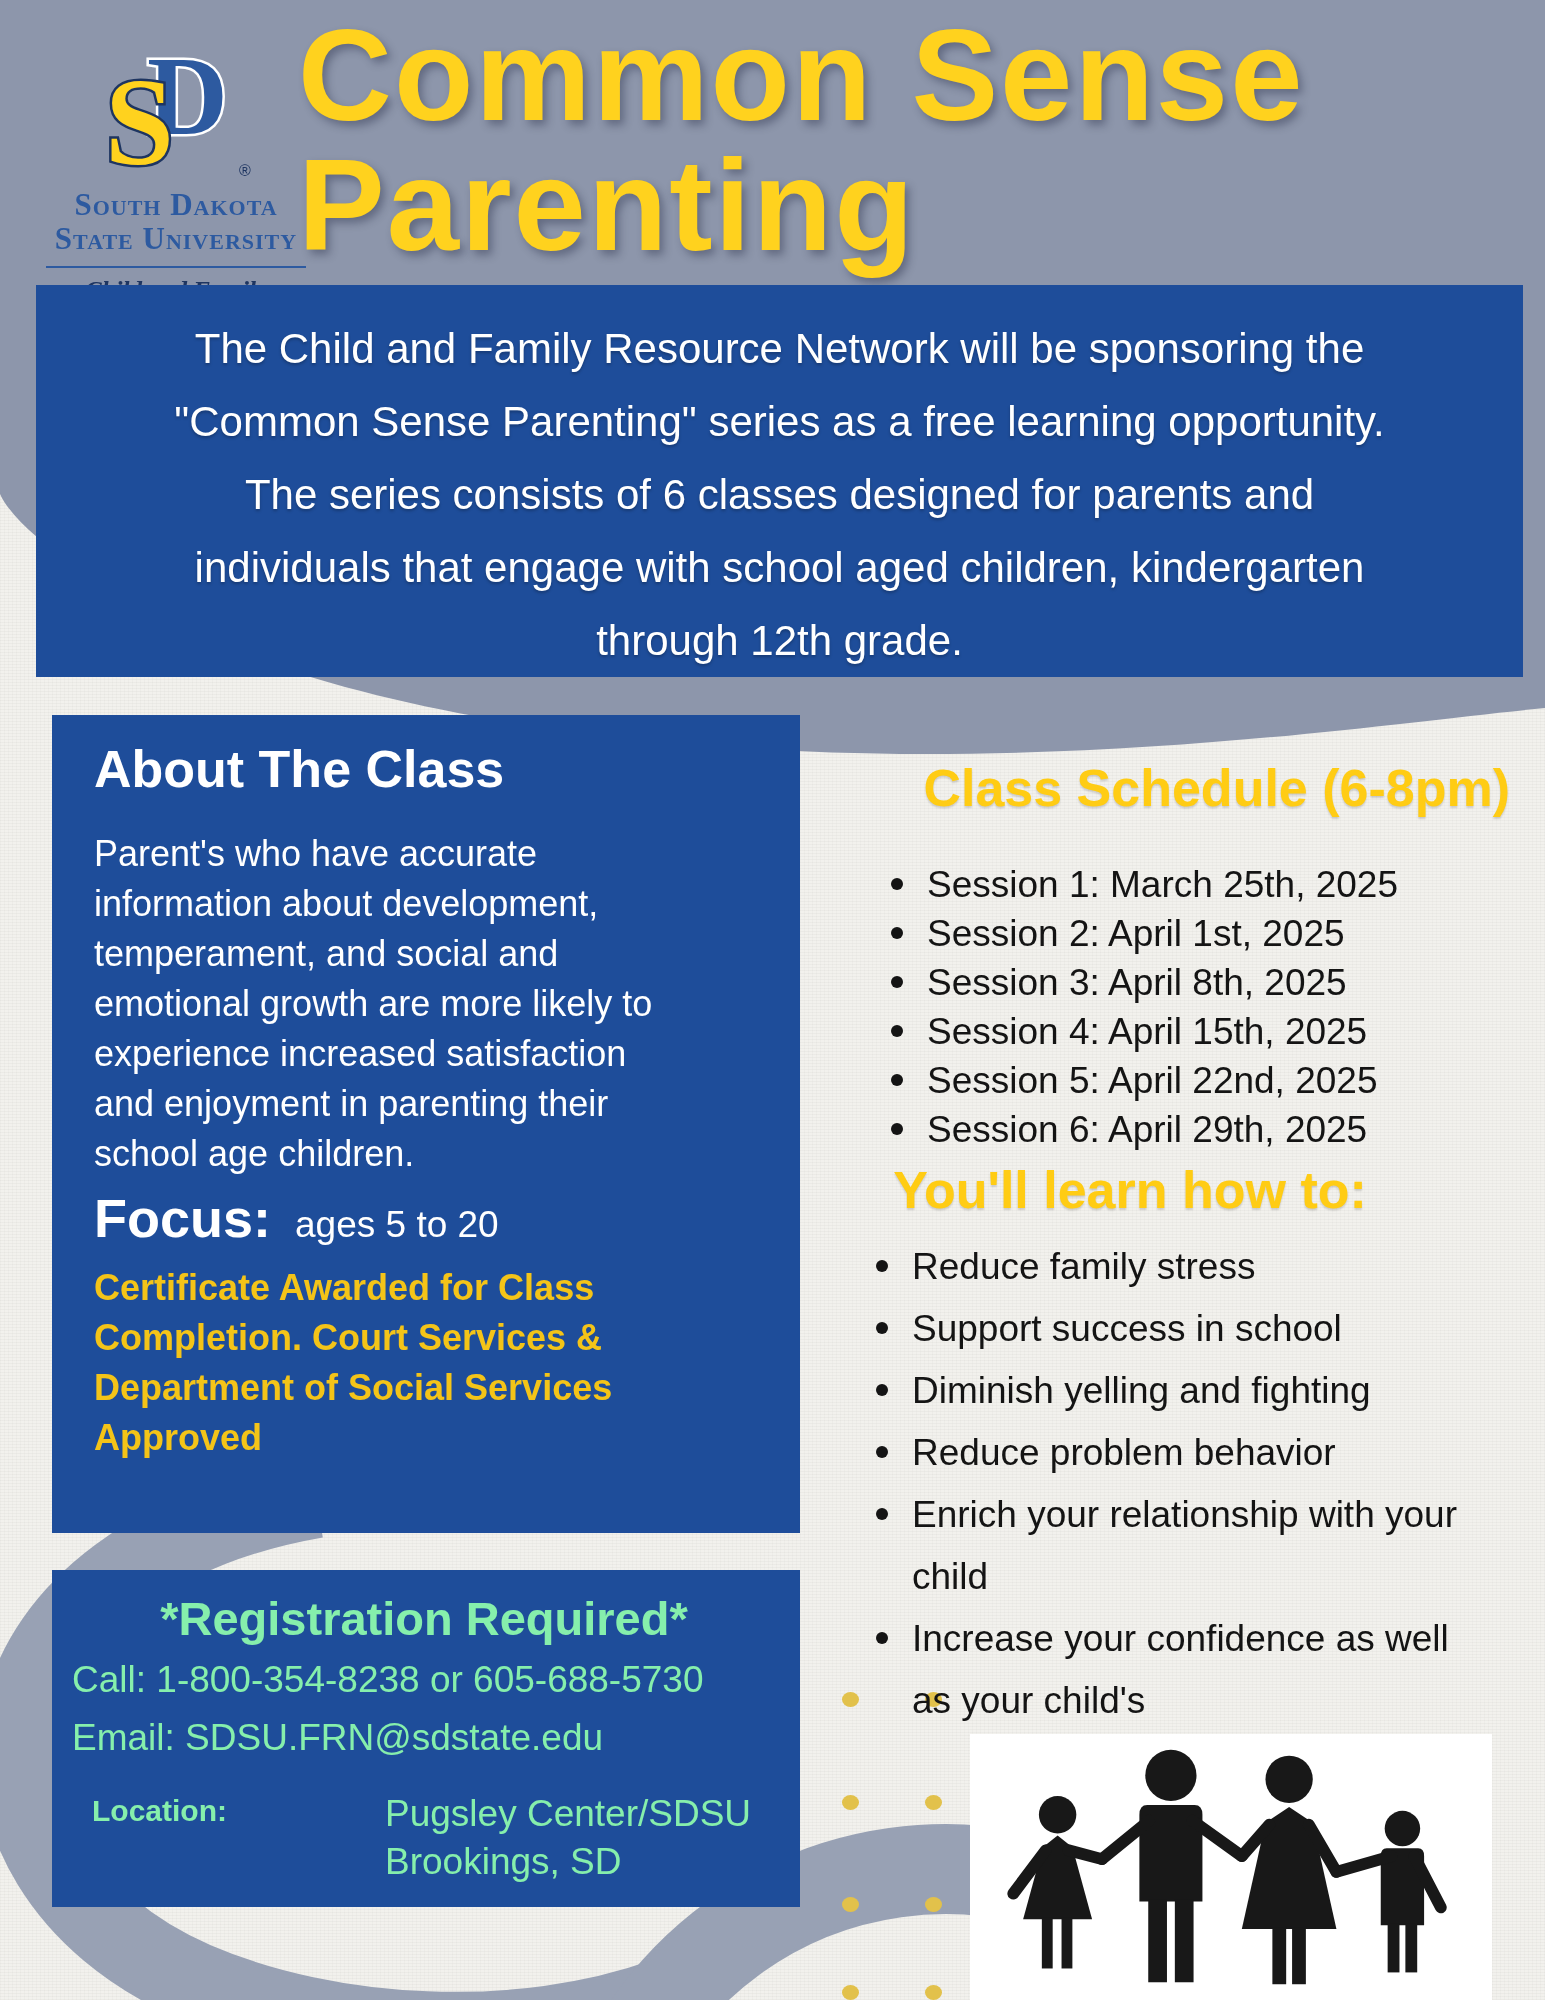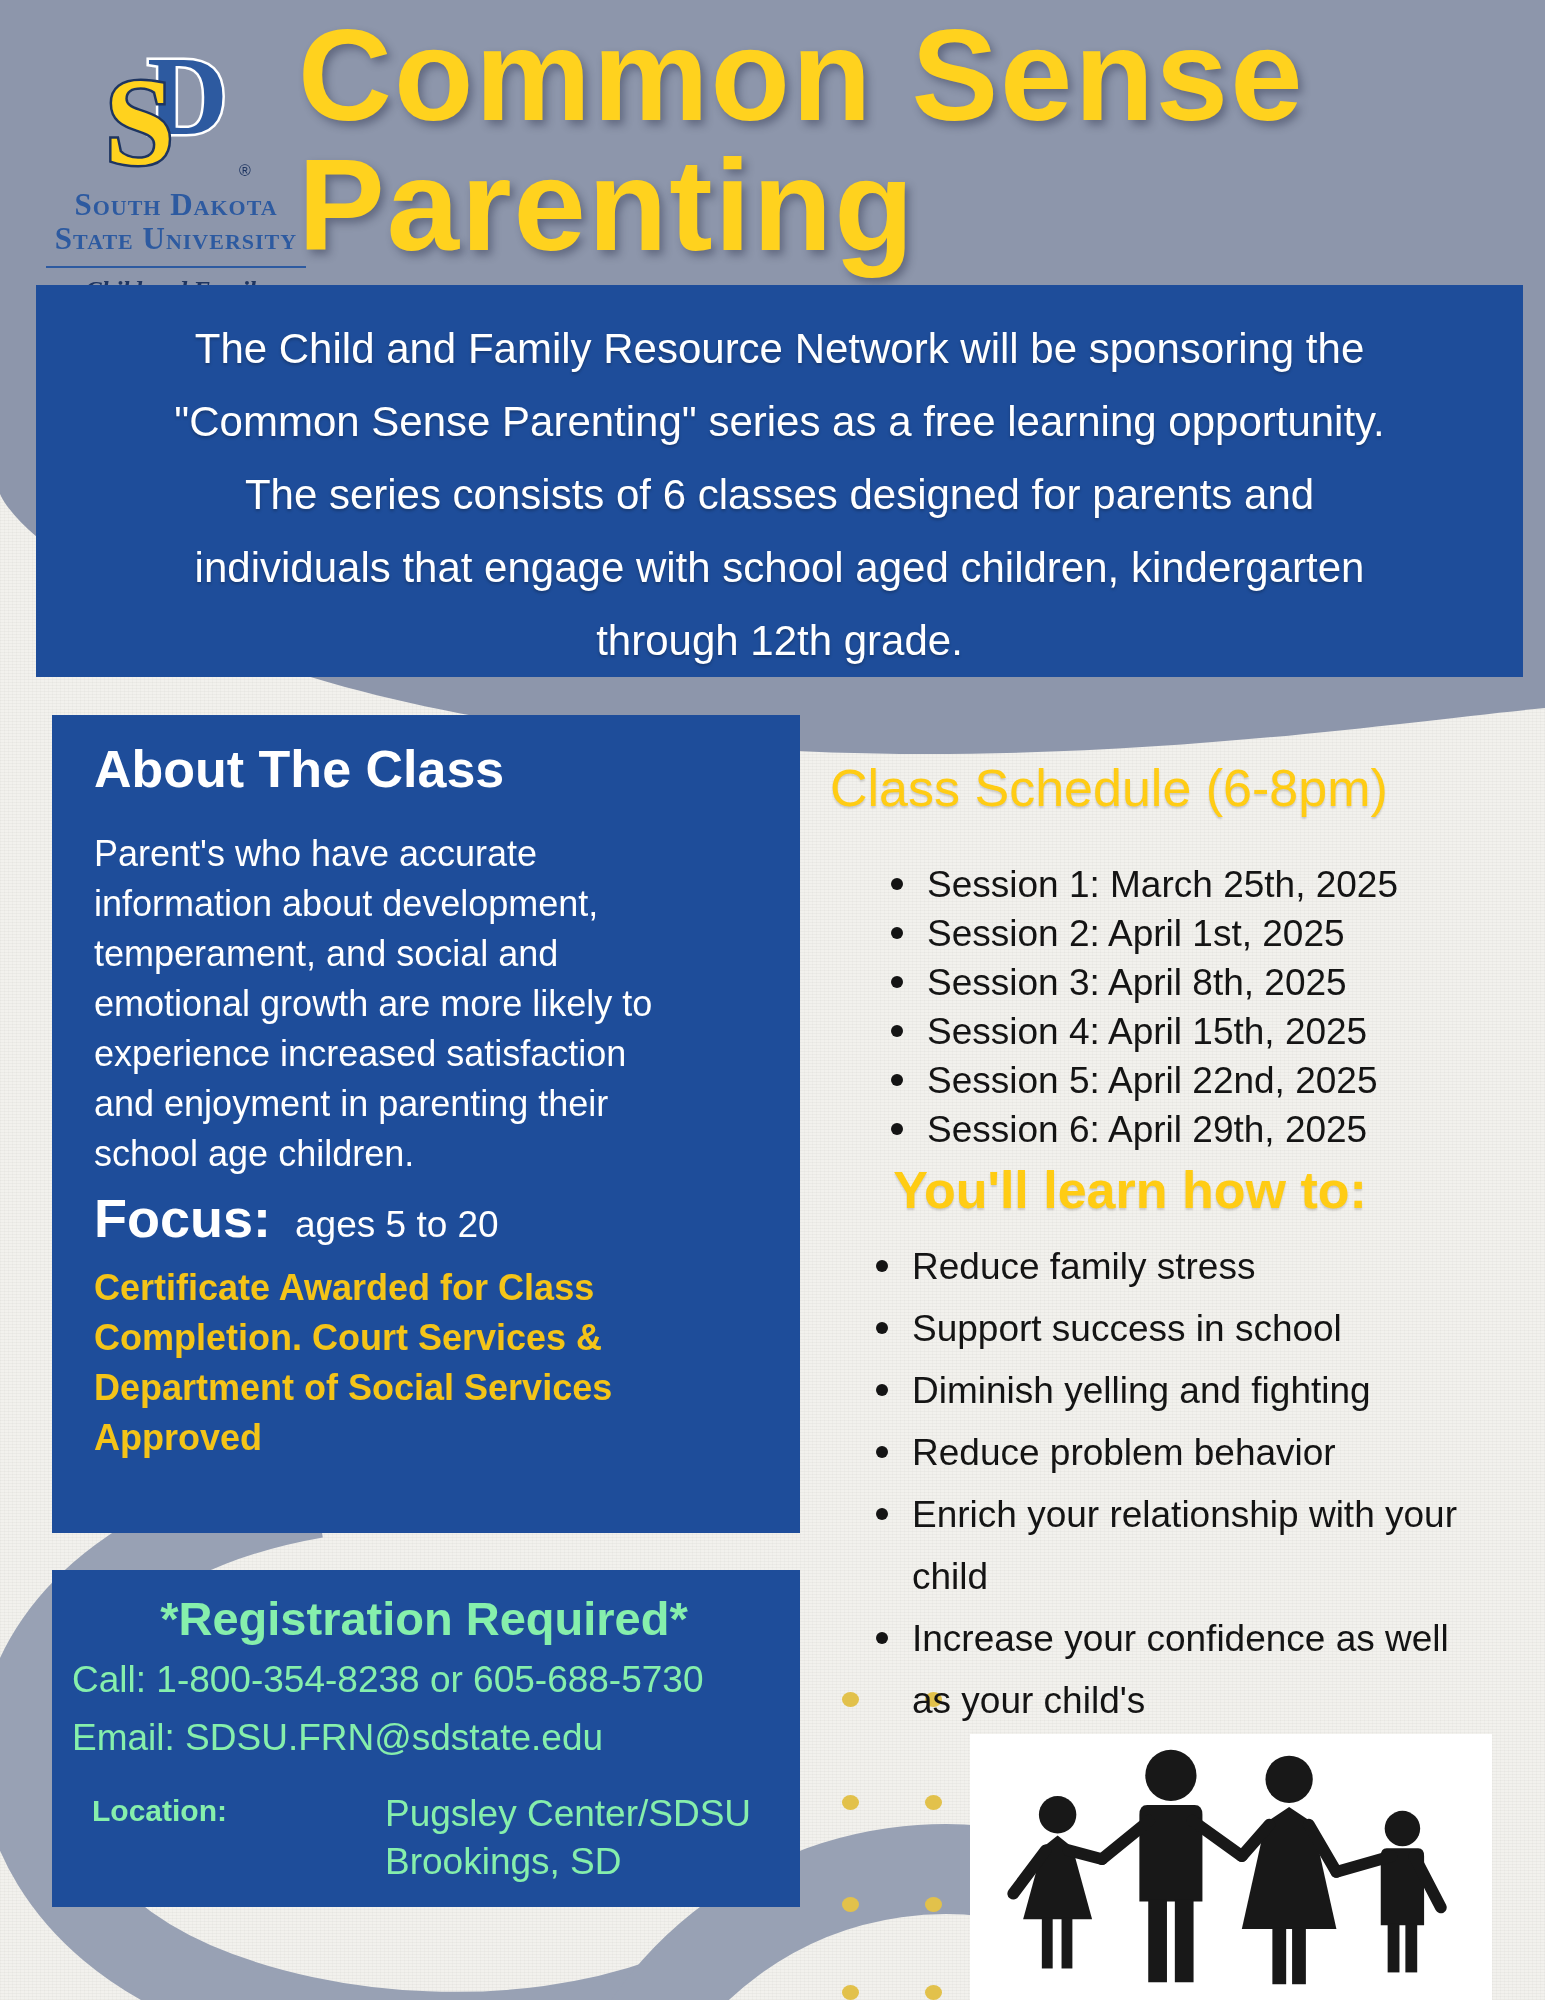--- a/index.html
+++ b/index.html
@@ -45,21 +45,21 @@
          background:var(--panel_blue,#1e4d9a);color:#fff;}
   .about h2{margin:0 0 32px 0;font-size:52px;line-height:56px;font-weight:bold;}
   .about .body{margin:0;width:580px;font-size:36px;line-height:50px;}
   .focus-row{margin-top:8px;display:flex;align-items:baseline;}
   .focus-label{font-size:54px;font-weight:bold;}
   .focus-value{font-size:37px;margin-left:24px;}
   .cert{margin-top:14px;font-size:36px;line-height:50px;font-weight:bold;
         color:var(--cert_yellow,#f4c418);}
   
   .sched-title{position:absolute;z-index:3;left:830px;top:758px;width:680px;margin:0;
-               text-align:left;font-size:52px;font-weight:normal;
+               text-align:right;font-size:52px;font-weight:bold;
                color:var(--gold,#ffcc14);text-shadow:0 2px 2px rgba(0,0,0,.15);}
   .sched-list{position:absolute;z-index:3;left:872px;top:843px;margin:17px;padding:0;
               list-style:none;font-size:37px;color:#141414;}
   .sched-list li{position:relative;line-height:49px;padding-left:38px;}
   .sched-list li::before{content:"";position:absolute;left:2px;top:18px;width:12px;height:12px;
               border-radius:50%;background:#141414;}
   .learn-title{position:absolute;z-index:3;left:810px;top:1160px;width:640px;margin:0;
                text-align:center;font-size:52px;font-weight:bold;
                color:var(--gold,#ffcc14);text-shadow:0 2px 2px rgba(0,0,0,.15);}
   .learn-list{position:absolute;z-index:3;left:876px;top:1236px;margin:0;padding:0;width:600px;

